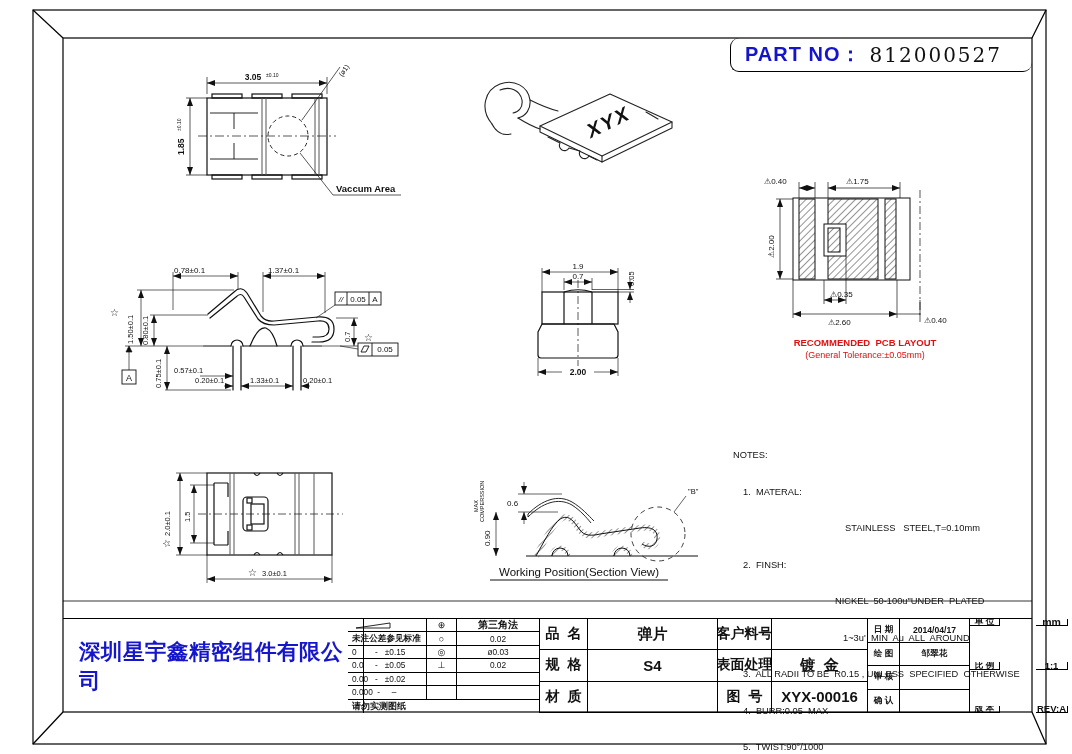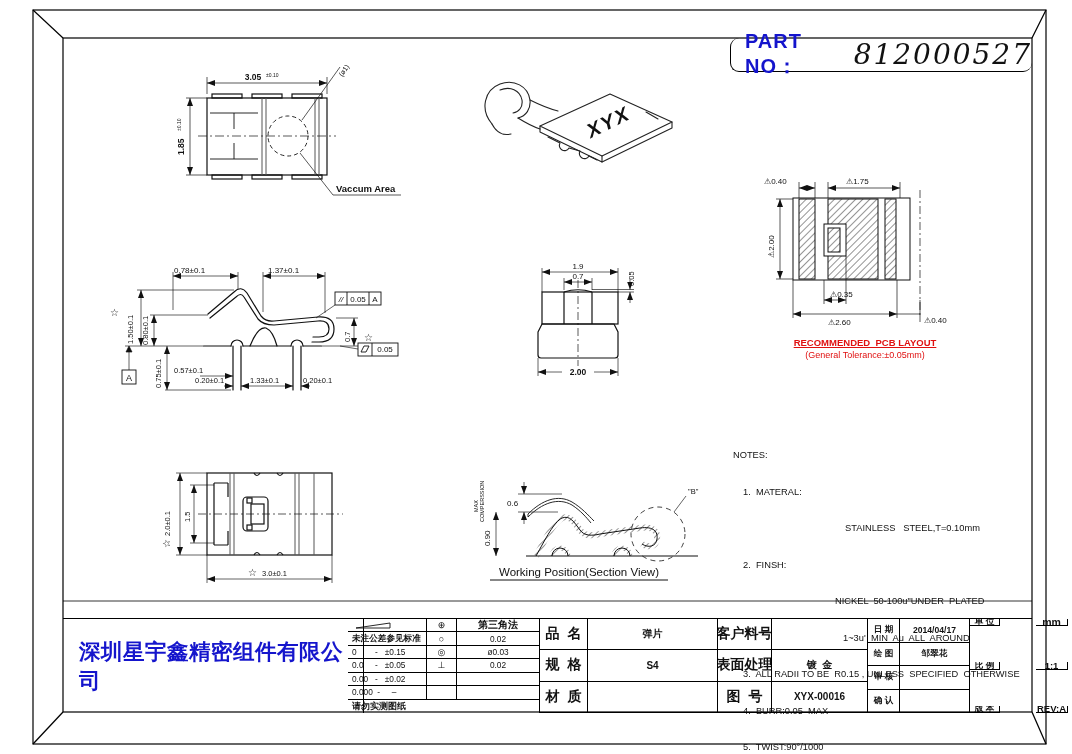--- a/index.html
+++ b/index.html
@@ -5,32 +5,32 @@
   html,body{margin:0;padding:0;background:#fff;}
   body{width:1072px;height:754px;position:relative;overflow:hidden;
        font-family:"Liberation Sans",sans-serif;color:#111;}
   .abs{position:absolute;}
   svg{display:block;overflow:visible;}
   svg text{font-family:"Liberation Sans",sans-serif;fill:#111;}
   .partno-box{left:730px;top:38px;width:302px;height:34px;
     border-left:1.5px solid #000;border-bottom:1.5px solid #000;
     display:flex;align-items:center;padding-left:14px;box-sizing:border-box;gap:8px;border-radius:9px;}
   .partno-label{color:#1414cc;font-weight:bold;font-size:20px;letter-spacing:1px;}
-  .partno-value{font-family:"DejaVu Serif",serif;font-size:28px;letter-spacing:2px;font-style:italic;}
+  .partno-value{font-family:"DejaVu Serif",serif;font-size:20px;letter-spacing:2px;}
   
   .notes{left:733px;top:425px;width:300px;font-size:9.3px;line-height:12.15px;
          white-space:pre;letter-spacing:0px;}
   .nl{padding-left:10px;}
   .nl.l0{padding-left:0;}
   .nl.i2{padding-left:112px;}
   .nl.i3{padding-left:102px;}
   .nl.i4{padding-left:110px;}
   
   .pcb-cap{left:775px;top:337px;width:180px;text-align:center;color:#e01010;}
-  .pcb-cap .t1{font-size:9.5px;font-weight:bold;text-decoration:underline;white-space:pre;}
+  .pcb-cap .t1{font-size:9.5px;font-weight:bold;white-space:pre;}
   .pcb-cap .t2{font-size:9px;margin-top:2px;}
   
   .tblock{left:63px;top:618px;width:969px;height:94px;border-top:1.2px solid #000;
           box-sizing:border-box;}
   .company{position:absolute;left:0;top:0;width:285px;height:94px;border-right:1px solid #000;
     box-sizing:border-box;display:flex;align-items:center;justify-content:center;
     color:#1515cc;font-weight:bold;font-size:21.5px;letter-spacing:0.5px;margin-left:16px;}
   .grid{position:absolute;top:0;display:grid;box-sizing:border-box;}
   .grid > div{border-right:1px solid #000;border-bottom:1px solid #000;box-sizing:border-box;
     display:flex;align-items:center;justify-content:center;overflow:hidden;white-space:pre;}
@@ -39,21 +39,21 @@
   .tolgrid .c1{justify-content:flex-start;padding-left:4px;font-size:8.3px;}
   .tolgrid .hdr{font-weight:bold;font-size:8.6px;}
   .tolgrid .sym{font-size:9px;}
   .tolgrid .val{font-size:8.3px;}
   .tolgrid .g3h{font-weight:bold;font-size:10px;}
   .tolgrid .foot{grid-column:1/4;justify-content:flex-start;padding-left:4px;
                  font-weight:bold;font-size:9px;border-bottom:none;}
   .infogrid{left:477px;width:328px;height:94px;
     grid-template-columns:48px 130px 54px 96px;grid-template-rows:repeat(3,1fr);}
   .infogrid .lab{font-weight:bold;font-size:14px;}
-  .infogrid .val{font-weight:bold;font-size:10px;}
+  .infogrid .val{font-weight:bold;font-size:15px;}
   .signgrid{left:805px;width:102px;height:94px;
     grid-template-columns:32px 70px;grid-template-rows:repeat(4,1fr);}
   .signgrid .lab{font-weight:bold;font-size:8.6px;}
   .signgrid .val{font-size:8.6px;font-weight:bold;}
   .metagrid{left:907px;width:62px;height:94px;
     grid-template-columns:30px 32px;grid-template-rows:repeat(3,1fr);gap:36px;}
   .metagrid .lab{font-weight:bold;font-size:8.6px;}
   .metagrid .val{font-weight:bold;font-size:9.5px;}
   .metagrid .u{text-decoration:underline;font-size:10.5px;}
 </style>

